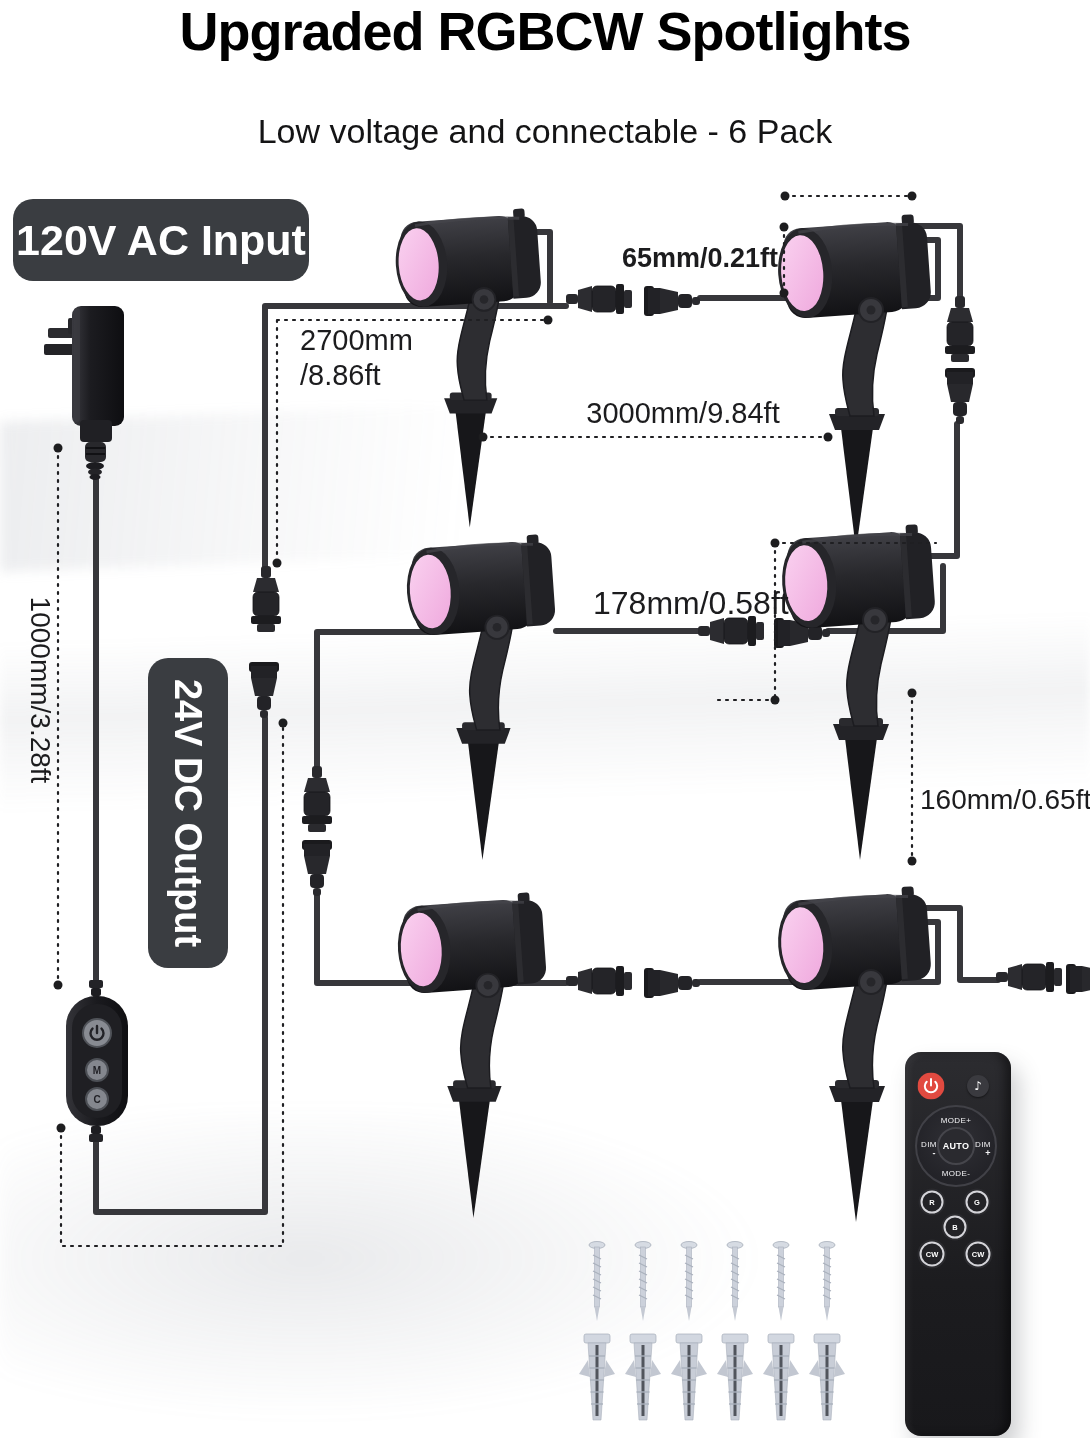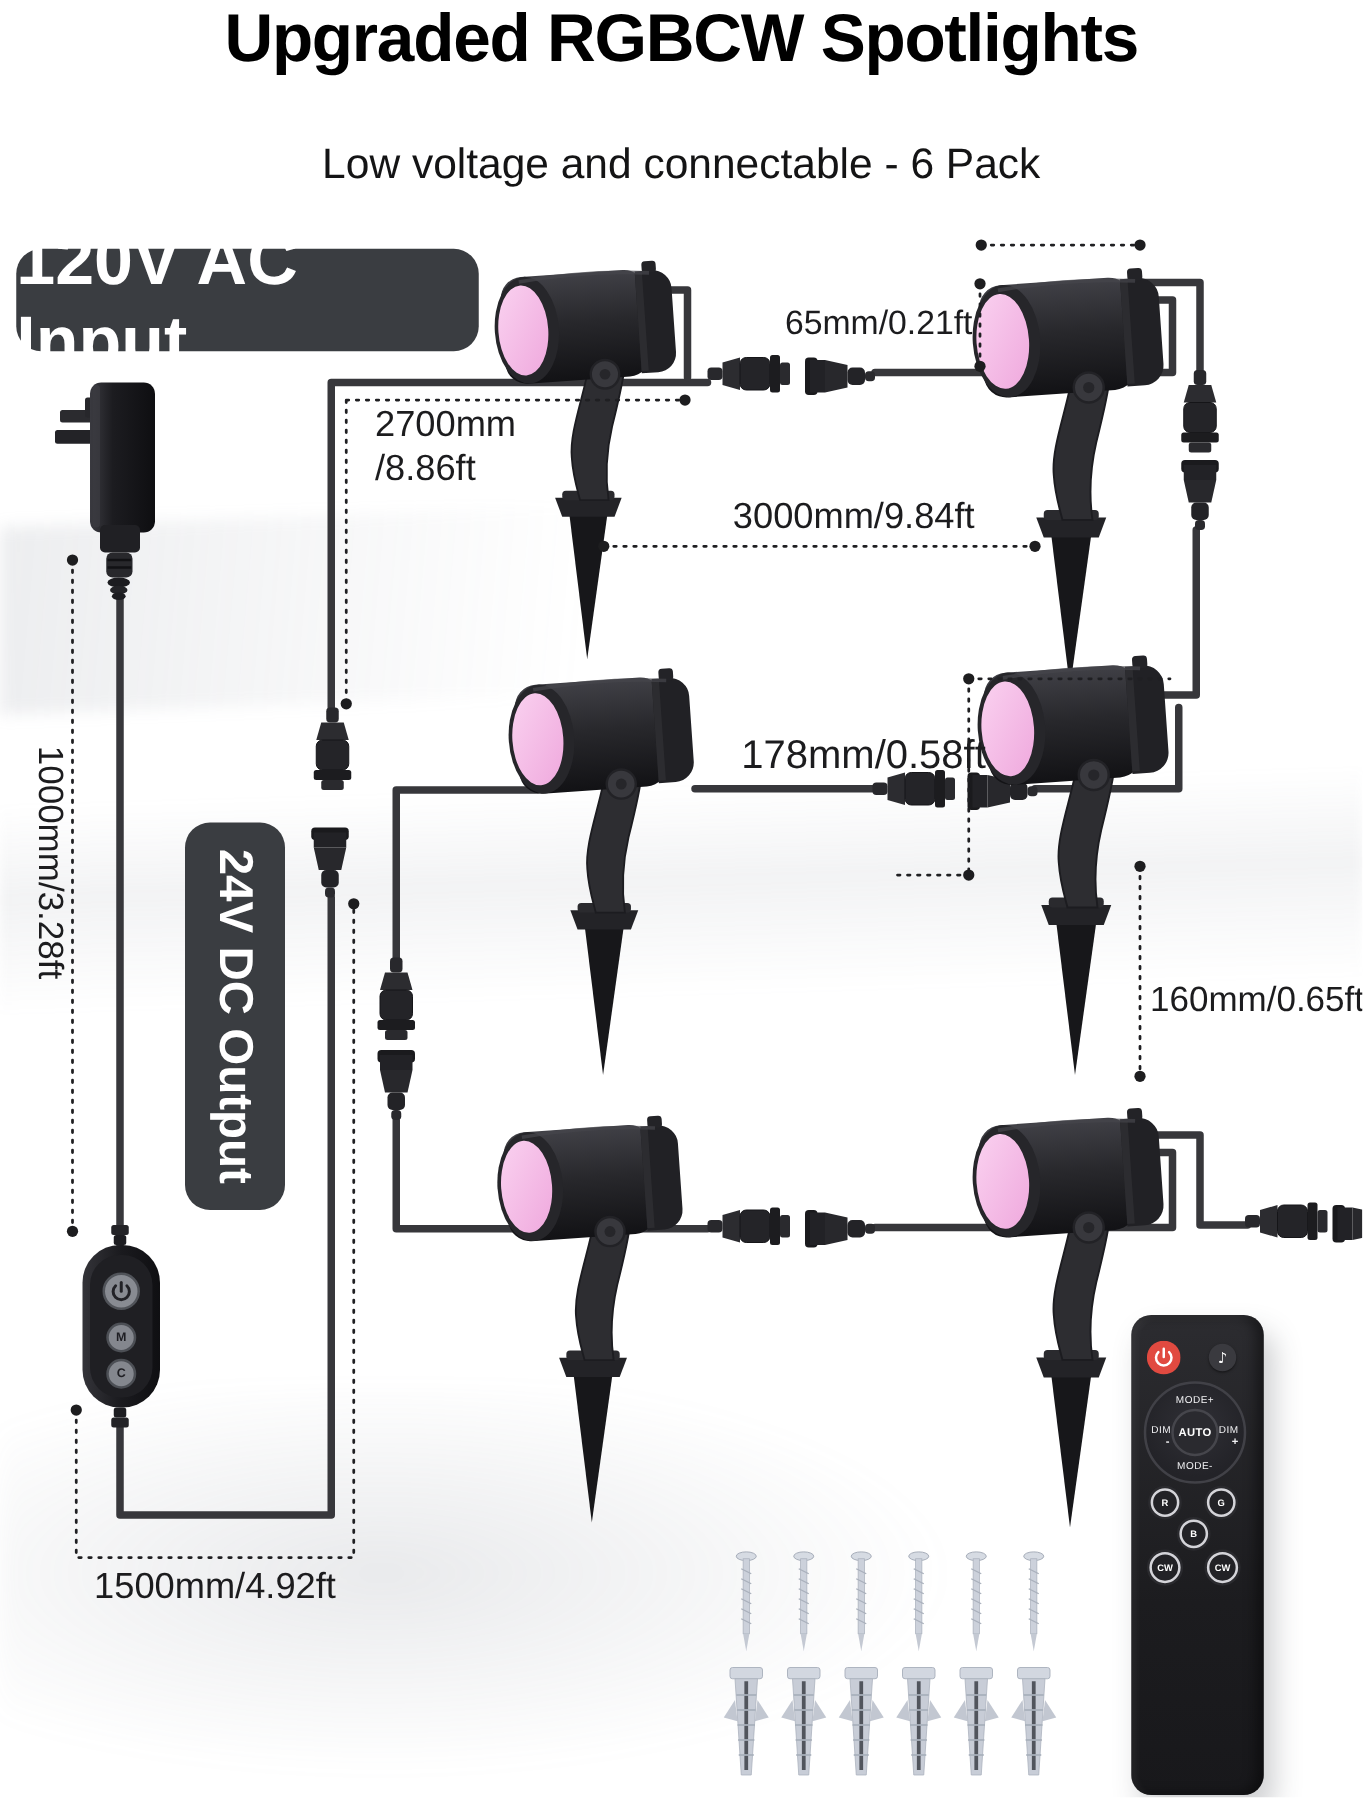--- a/index.html
+++ b/index.html
@@ -16,26 +16,26 @@
     background:radial-gradient(60% 70% at 28% 45%,rgba(120,126,138,.16),rgba(120,126,138,0) 70%);
     filter:blur(8px);}
   svg.art{position:absolute;left:0;top:0;}
   .lbl{position:absolute;font-weight:500;color:#1c1c1e;white-space:pre;}
   .title{position:absolute;left:0;top:0;width:100%;text-align:center;
          font-size:54px;font-weight:700;letter-spacing:-1px;color:#000000;}
   .subtitle{position:absolute;left:0;top:72px;width:100%;text-align:center;
          font-size:34px;font-weight:400;color:#141415;margin-top:40px;}
   .badge{position:absolute;background:#3a3d41;color:#fff;border-radius:20px;
          display:flex;align-items:center;justify-content:center;font-weight:600;}
-  .badge-ac{left:13px;top:199px;width:370px;height:82px;font-size:56px;}
+  .badge-ac{left:13px;top:199px;width:296px;height:82px;font-size:43px;}
   .badge-dc{left:33px;top:773px;width:310px;height:80px;font-size:38px;transform:rotate(90deg);}
   .vlabel{position:absolute;left:-90px;top:672px;width:260px;height:36px;line-height:36px;
           text-align:center;font-size:28px;font-weight:500;transform:rotate(90deg);}
   .m101{left:692px;top:160px;width:300px;text-align:center;font-size:28px;}
-  .m65{left:598px;top:243px;width:180px;text-align:right;font-size:27px;}
+  .m65{left:598px;top:243px;width:180px;text-align:right;font-size:27px;font-weight:bold;}
   .m2700{left:300px;top:323px;font-size:29px;line-height:35px;}
   .m3000{left:533px;top:397px;width:300px;text-align:center;font-size:29px;}
   .m178{left:593px;top:585px;width:180px;text-align:center;font-size:32px;}
   .m160{left:920px;top:784px;font-size:28px;}
   .m1500{left:42px;top:1253px;width:260px;text-align:center;font-size:29px;}
   .ctrl-letter{position:absolute;font-size:10px;font-weight:700;color:#1f1f24;
                transform:translate(-50%,-50%);}
   
   .remote{position:absolute;left:905px;top:1052px;width:106px;height:384px;border-radius:16px;
           background:linear-gradient(180deg,#2c2c30,#1c1c1f 60%,#18181b);
@@ -306,21 +306,20 @@
 
   <div class="badge badge-ac">120V AC Input</div>
   <div class="badge badge-dc">24V DC Output</div>
 
   <div class="lbl m65">65mm/0.21ft</div>
   <div class="lbl m2700"><span>2700mm</span><br><span>/8.86ft</span></div>
   <div class="lbl m3000">3000mm/9.84ft</div>
   <div class="lbl m178">178mm/0.58ft</div>
   <div class="lbl m160">160mm/0.65ft</div>
   <div class="lbl vlabel">1000mm/3.28ft</div>
-  <div class="lbl m1500">1500mm/4.92ft</div>
 
   <span class="ctrl-letter" style="left:97px;top:1070px;">M</span>
   <span class="ctrl-letter" style="left:97px;top:1099px;">C</span>
 
   <div class="remote">
     <div class="rbtn rbtn-power" style="left:26px;top:34px;">
       <svg width="27" height="27" viewBox="0 0 27 27">
         <circle cx="13.5" cy="13.5" r="13.5" fill="#e14a40"></circle>
         <g stroke="#ffffff" stroke-width="2" fill="none" stroke-linecap="round">
           <line x1="13.5" y1="6.5" x2="13.5" y2="13"></line>

